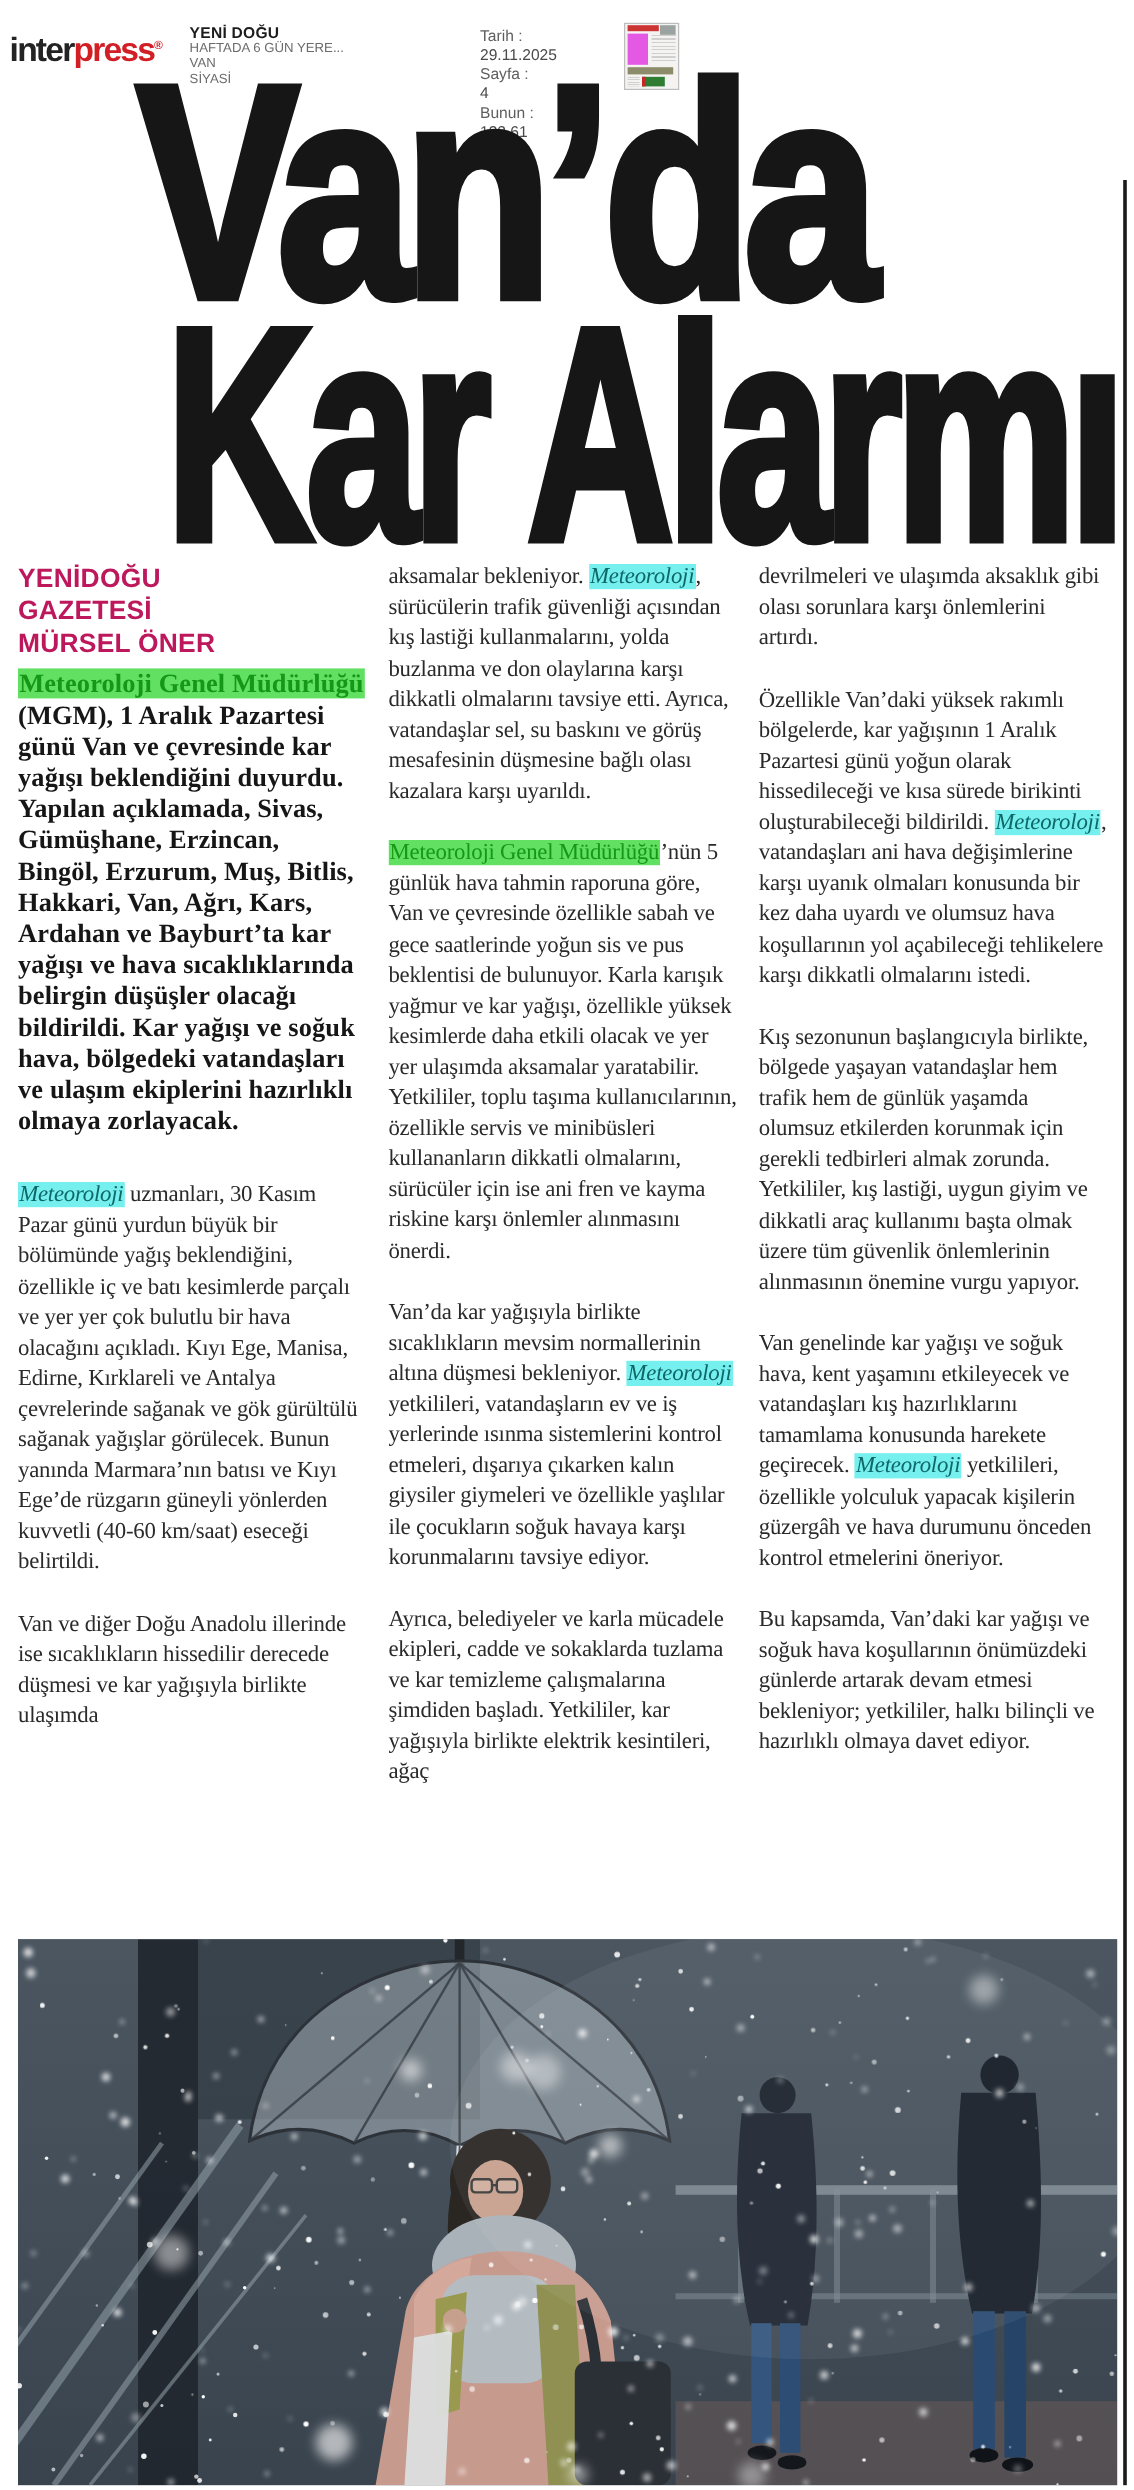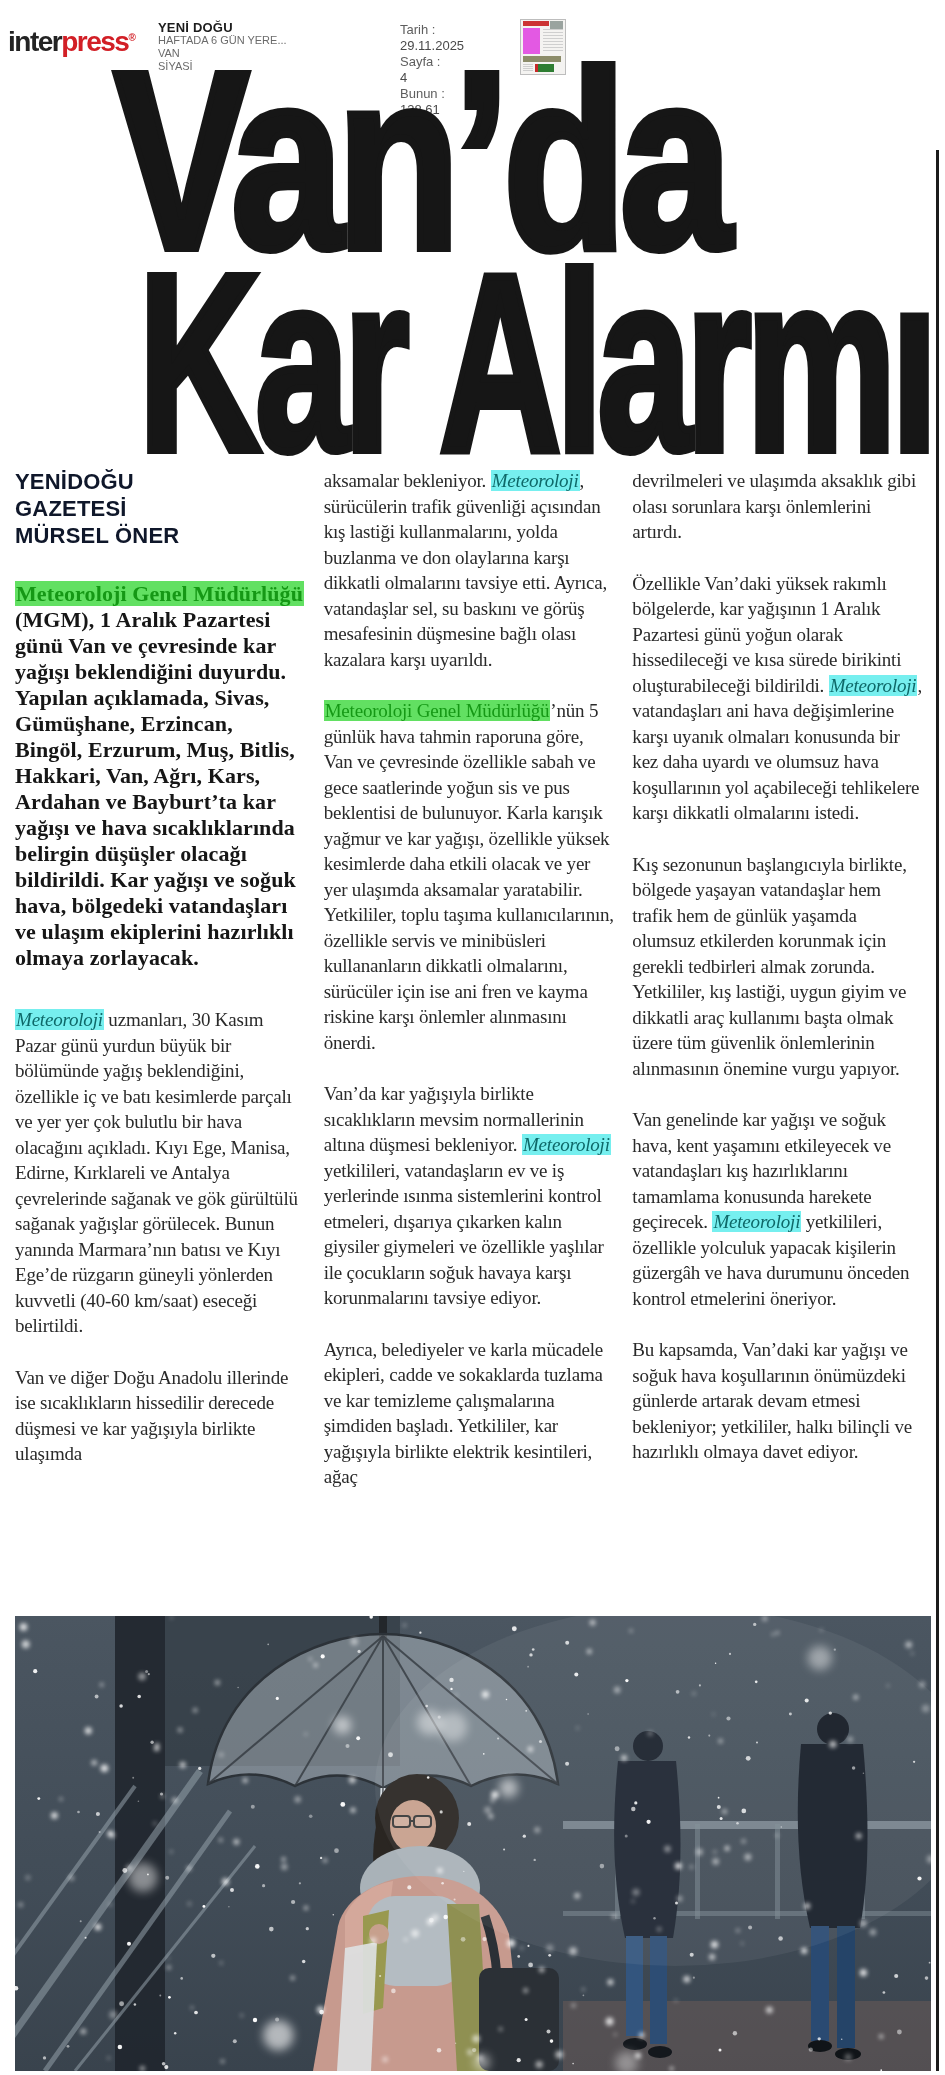--- a/index.html
+++ b/index.html
@@ -38,21 +38,21 @@
   .hl-line{font-family:"Liberation Sans",sans-serif;font-weight:bold;color:#161616;
            -webkit-text-stroke:8px #161616;white-space:nowrap;}
   .hl-1{font-size:252px;line-height:205px;transform:scaleX(.80);transform-origin:50% 50%;letter-spacing:-8px;}
   .hl-2{font-size:252px;line-height:200px;transform:scaleX(.67);transform-origin:50% 50%;letter-spacing:-8px;}
 
   
   .article{position:absolute;top:468px;left:15px;width:908px;height:1150px;
            display:grid;grid-template-columns:repeat(3,1fr);column-gap:18px;overflow:hidden;}
   .col{min-width:0;}
   .para{margin:0 0 26px 0;}
-  .byline{font-size:22px;font-weight:bold;line-height:27px;color:#0f172a;margin-bottom:32px;letter-spacing:.2px;}
+  .byline{font-size:22px;font-weight:bold;line-height:27px;color:#be185d;margin-bottom:8px;letter-spacing:.2px;}
   .intro{font-size:22px;font-weight:bold;line-height:26px;color:#161616;margin-bottom:36px;letter-spacing:.1px;font-family:Liberation Serif, serif;}
   .body-p{font-family:"Liberation Serif","DejaVu Serif",serif;font-size:19px;line-height:25.5px;
           color:#2a2a2a;letter-spacing:-.2px;}
   .hl-green{background:#62e062;color:#159815;padding:0 1px;}
   .hl-cyan{background:#76efef;color:#0e6868;padding:0 1px;font-style:italic;}
 
   
   .v-rule{position:absolute;top:150px;left:936px;width:3px;height:1921px;background:#1b1b1b;}
 
   

